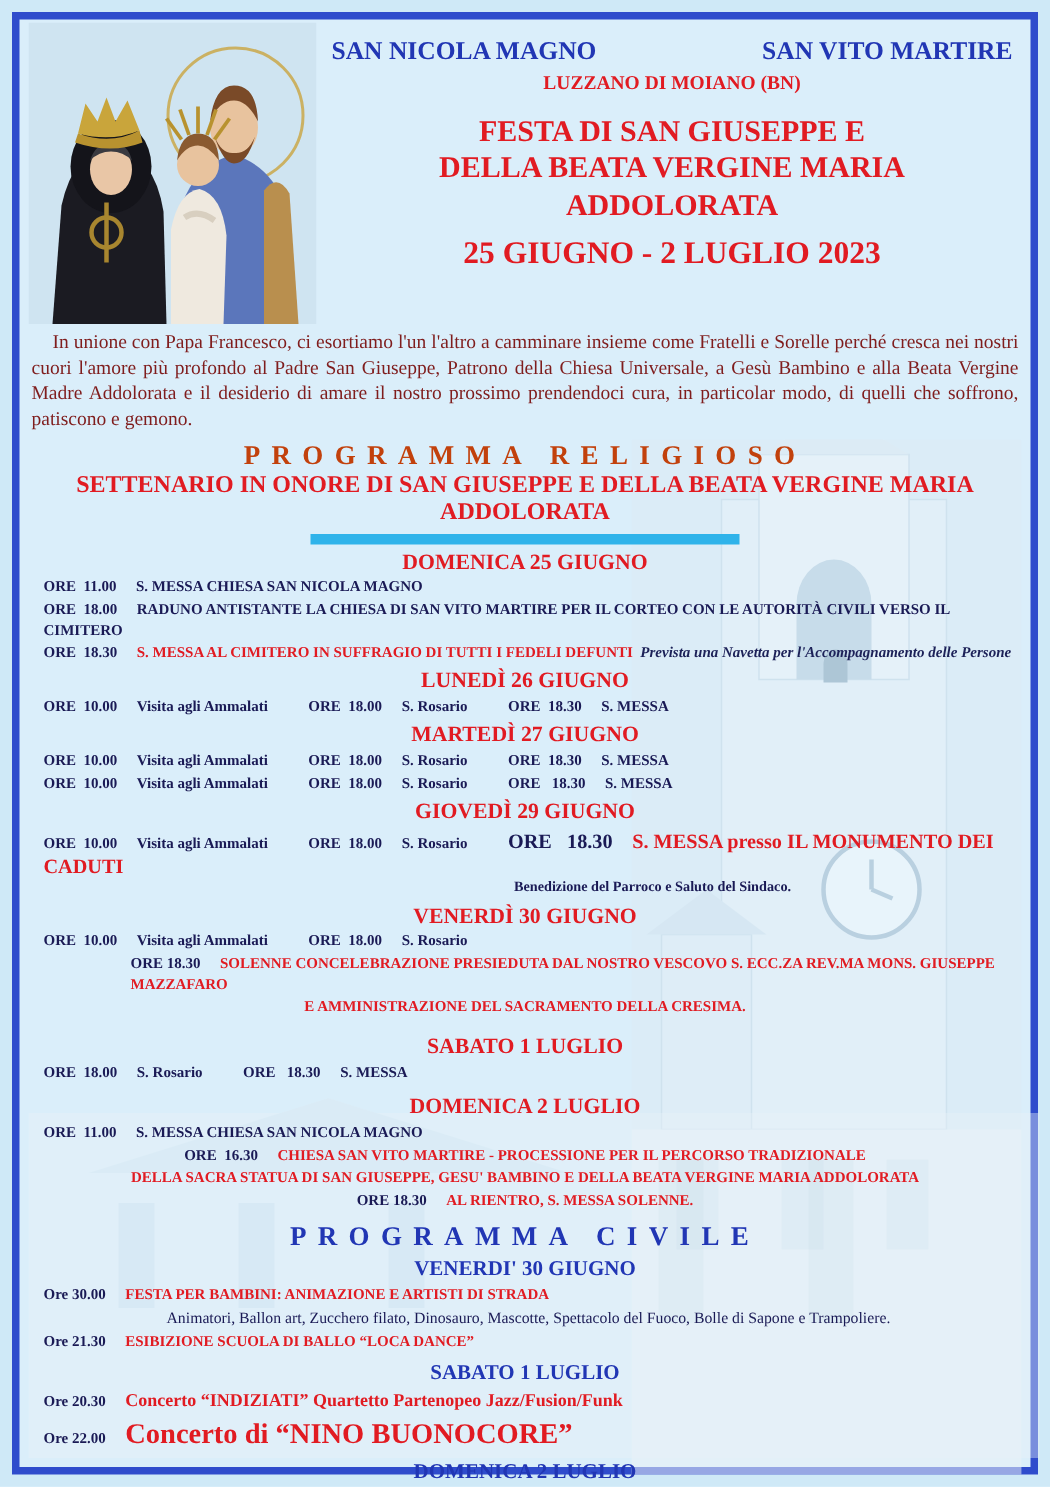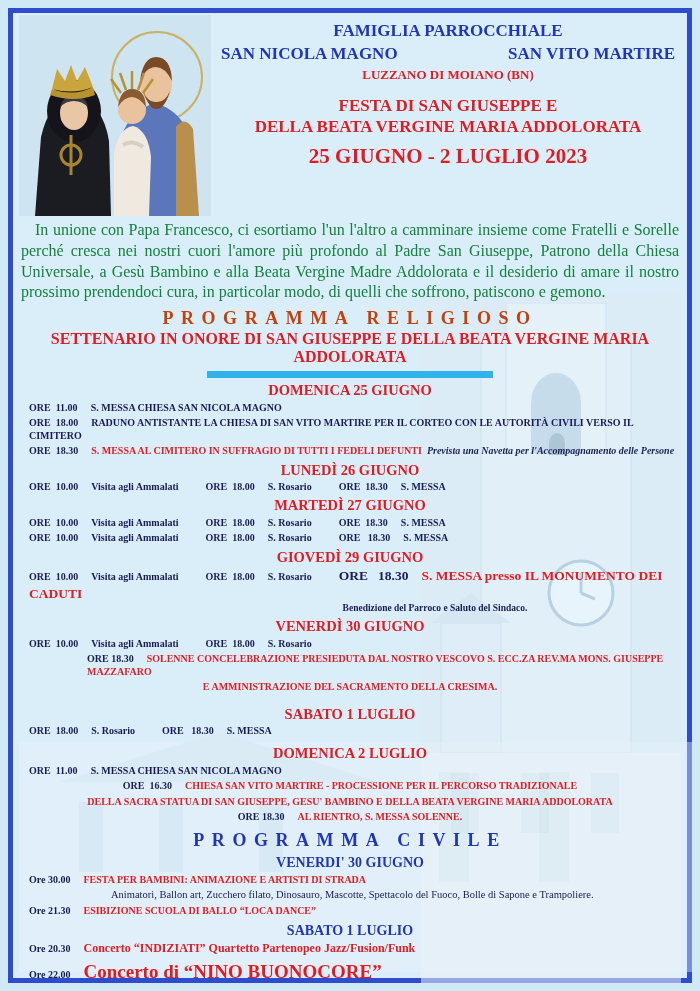--- a/index.html
+++ b/index.html
@@ -15,25 +15,25 @@
     background:#daeefa;
   }
   .wm{position:absolute;z-index:0;pointer-events:none;}
   .content{position:relative;z-index:1;padding:2px 6px;}
   .header-row{display:flex;}
   .photo{width:192px;height:201px;flex:0 0 192px;}
   .header-text{flex:1;padding:6px 6px 0 10px;}
   .h-family{color:#2136b4;font-weight:bold;font-size:17px;text-align:center;}
   .parish-row{display:flex;justify-content:space-between;color:#2136b4;font-weight:bold;font-size:17px;margin-top:3px;}
   .town{color:#e11b22;font-weight:bold;font-size:13px;text-align:center;margin-top:3px;}
-  .festa{color:#e11b22;font-weight:bold;font-size:17px;text-align:center;line-height:1.22;margin-top:13px;}
+  .festa{color:#e11b22;font-weight:bold;font-size:20px;text-align:center;line-height:1.22;margin-top:13px;}
   .church-t{color:#2854c8;font-weight:bold;font-size:19px;text-align:center;margin-top:11px;}
   .dates{color:#e11b22;font-weight:bold;font-size:21px;text-align:center;margin-top:7px;}
   .intro{
-    color:#15803d;font-size:16px;line-height:1.3;text-align:justify;
+    color:#7f1d1d;font-size:13px;line-height:1.3;text-align:justify;
     margin:4px 2px 0 2px;text-indent:14px;
   }
   .sec-title{font-weight:bold;font-size:18px;text-align:center;letter-spacing:0.42em;margin-top:5px;}
   .sec-title.redc{color:#c2410c;}
   .sec-title.bluec{color:#2136b4;margin-top:7px;}
   .rel-sub{color:#e11b22;font-weight:bold;font-size:16px;text-align:center;margin-top:1px;}
   .cyan-bar{width:286px;height:7px;background:#2fb3ea;margin:5px auto 1px auto;}
   .day-red{color:#e11b22;font-weight:bold;font-size:14.5px;text-align:center;margin-top:4px;line-height:1.15;}
   .day-blue{color:#2136b4;font-weight:bold;font-size:14px;text-align:center;margin-top:4px;line-height:1.15;}
   .row{
@@ -117,21 +117,20 @@
             <line x1="113" y1="74" x2="113" y2="56"></line>
             <line x1="102" y1="78" x2="92" y2="64"></line>
             <line x1="124" y1="78" x2="134" y2="64"></line>
             <line x1="107" y1="75" x2="101" y2="58"></line>
             <line x1="119" y1="75" x2="125" y2="58"></line>
           </g>
           <path d="M104 130 Q113 124 124 132" stroke="#d8cfc0" stroke-width="4" fill="none"></path>
         </svg>
       </div>
       <div class="header-text">
-        <div class="h-family">FAMIGLIA PARROCCHIALE</div>
         <div class="parish-row">
           <span>SAN NICOLA MAGNO</span>
           <span>SAN VITO MARTIRE</span>
         </div>
         <div class="town">LUZZANO DI MOIANO (BN)</div>
         <div class="festa">
           <div>FESTA DI SAN GIUSEPPE E</div>
           <div>DELLA BEATA VERGINE MARIA ADDOLORATA</div>
         </div>
         <div class="dates">25 GIUGNO - 2 LUGLIO 2023</div>

